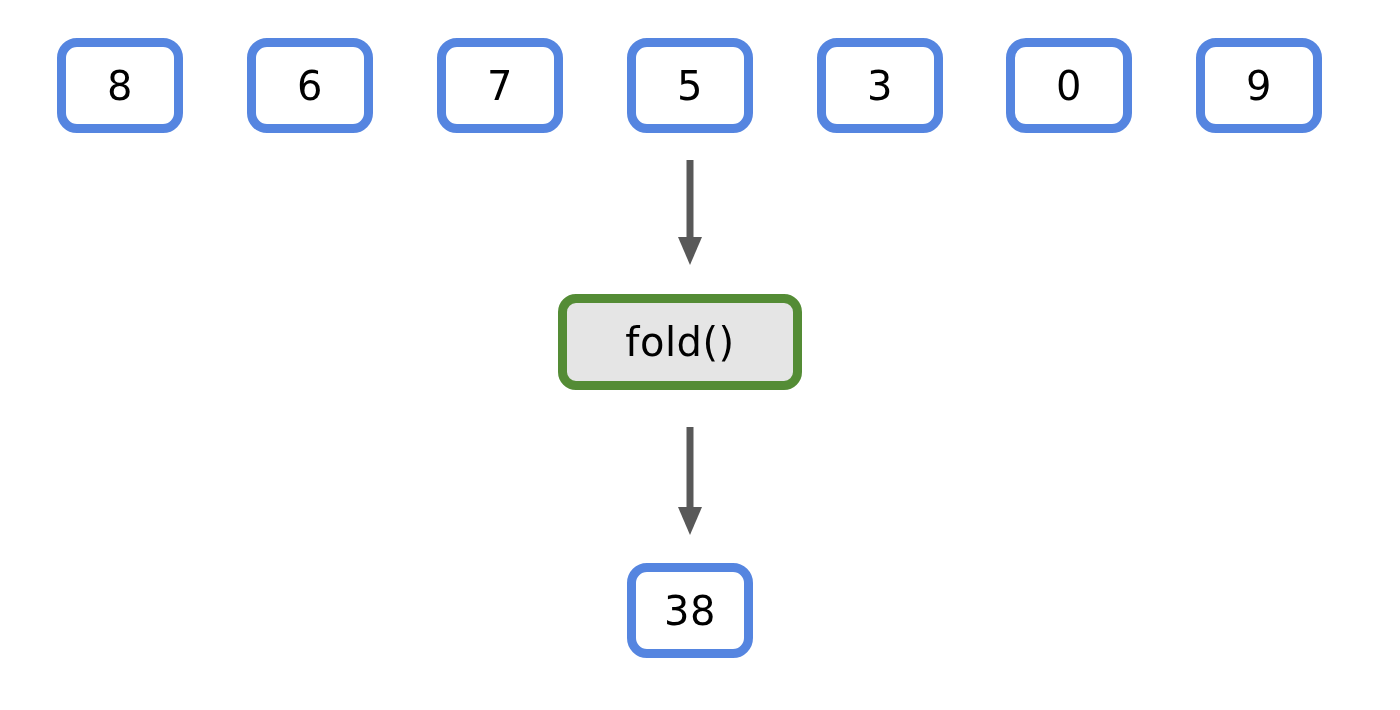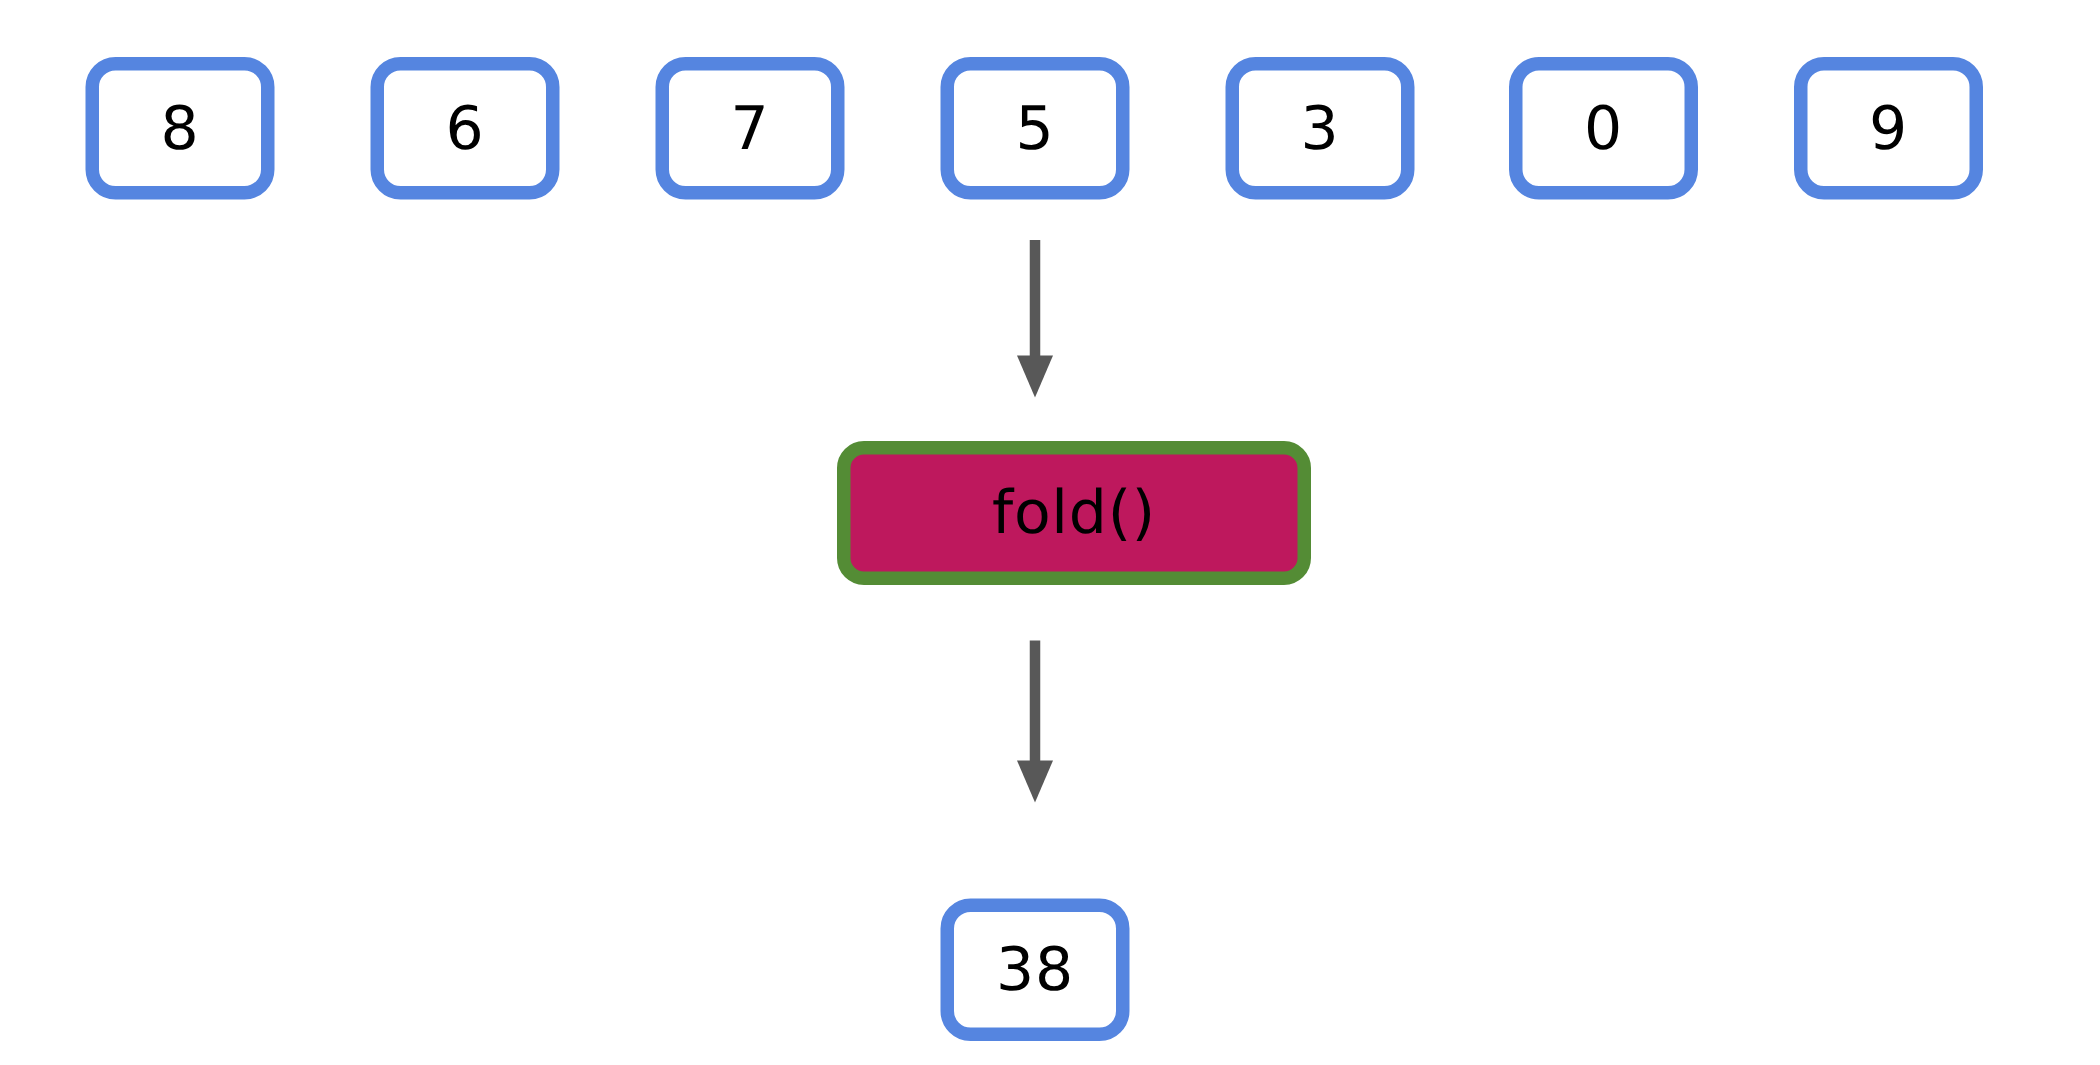--- a/index.html
+++ b/index.html
@@ -50,25 +50,25 @@
     border-width: 9px;
     border-color: #5585e0;
     background: #ffffff;
     color: #000000;
     font-size: 40px;
     font-weight: 400;
     letter-spacing: 0.5px;
   }
 
   .node-op {
-    width: 316px;
+    width: 244px;
     height: 96px;
     border-width: 9px;
     border-color: #548c35;
-    background: #be185d;
+    background: #e5e5e5;
     color: #000000;
     font-size: 40px;
     font-weight: 400;
     border-radius: 18px;
     letter-spacing: 0.5px;
   }
 
   
   .arrow-svg {
     position: absolute;
@@ -123,17 +123,17 @@
 
   <div class="node node-op" style="left:558px; top:294px;">
     <span>fold()</span>
   </div>
 
   <svg class="arrow-svg" style="left:660px; top:422px;" width="60" height="120" viewBox="0 0 60 120">
     <line class="arrow-line" x1="30" y1="5" x2="30" y2="87"></line>
     <polygon class="arrow-head" points="18,85 42,85 30,113"></polygon>
   </svg>
 
-  <div class="node node-result" style="left:627px; top:563px;margin-top:36px;">
+  <div class="node node-result" style="left:627px; top:563px;">
     <span>38</span>
   </div>
 
 </div>
 
 </body></html>

